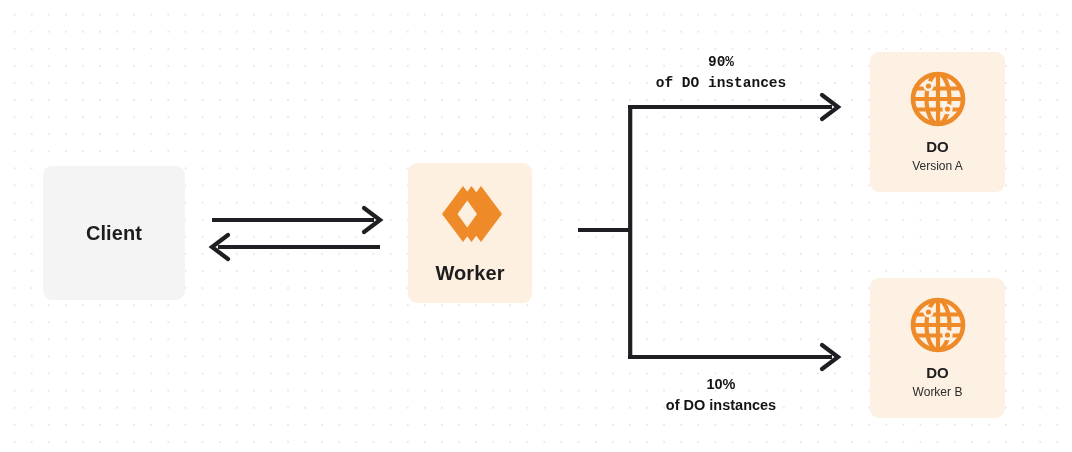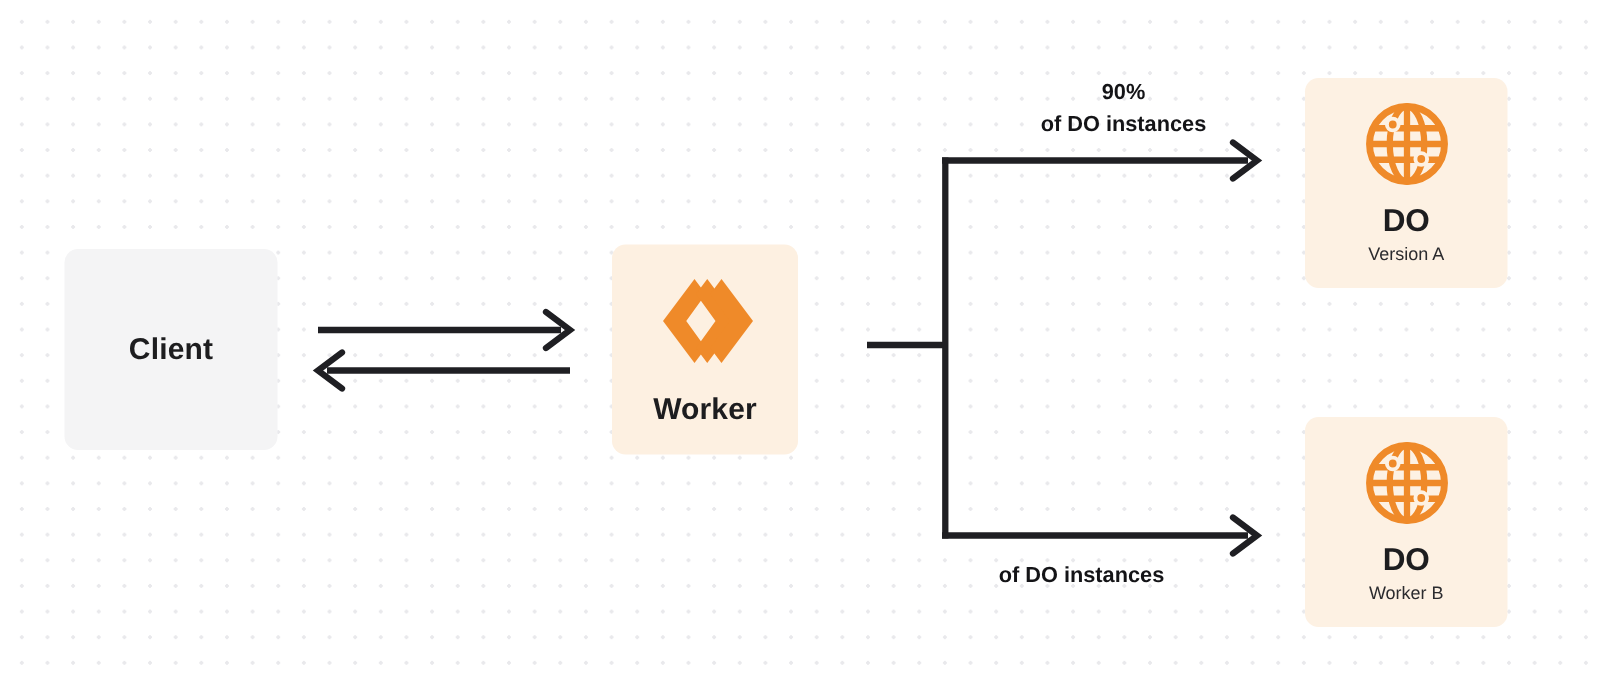--- a/index.html
+++ b/index.html
@@ -66,21 +66,21 @@
   }
 
   .node-title {
     font-size: 20px;
     font-weight: bold;
     color: #1d1d1f;
     letter-spacing: .1px;
     line-height: 1.1;
   }
   .node-title-small {
-    font-size: 21px;
+    font-size: 15px;
     font-weight: bold;
     color: #1d1d1f;
     line-height: 1.1;
   }
   .node-sub {
     font-size: 12px;
     font-weight: 400;
     color: #2b2b2e;
     line-height: 1.35;
     margin-top: 2px;
@@ -110,23 +110,24 @@
     font-size: 14.5px;
     font-weight: bold;
     color: #141417;
     line-height: 1.42;
     white-space: nowrap;
   }
   .edge-label .pct { display: block; }
   .edge-label .desc { display: block; }
 
   .label-top {
-    left: 659px;
+    left: 631px;
     top: 52px;
     width: 180px;
+    font-family: Liberation Mono, monospace;
   }
   .label-bottom {
     left: 631px;
     top: 374px;
     width: 180px;
   }
 </style>
 </head>
 <body>
 
@@ -213,16 +214,17 @@
     <span class="node-title-small">DO</span>
     <span class="node-sub">Worker B</span>
   </div>
 
   <div class="edge-label label-top">
     <span class="pct">90%</span>
     <span class="desc">of DO instances</span>
   </div>
 
   <div class="edge-label label-bottom">
+    <span class="pct">10%</span>
     <span class="desc">of DO instances</span>
   </div>
 
 </div>
 
 </body></html>

